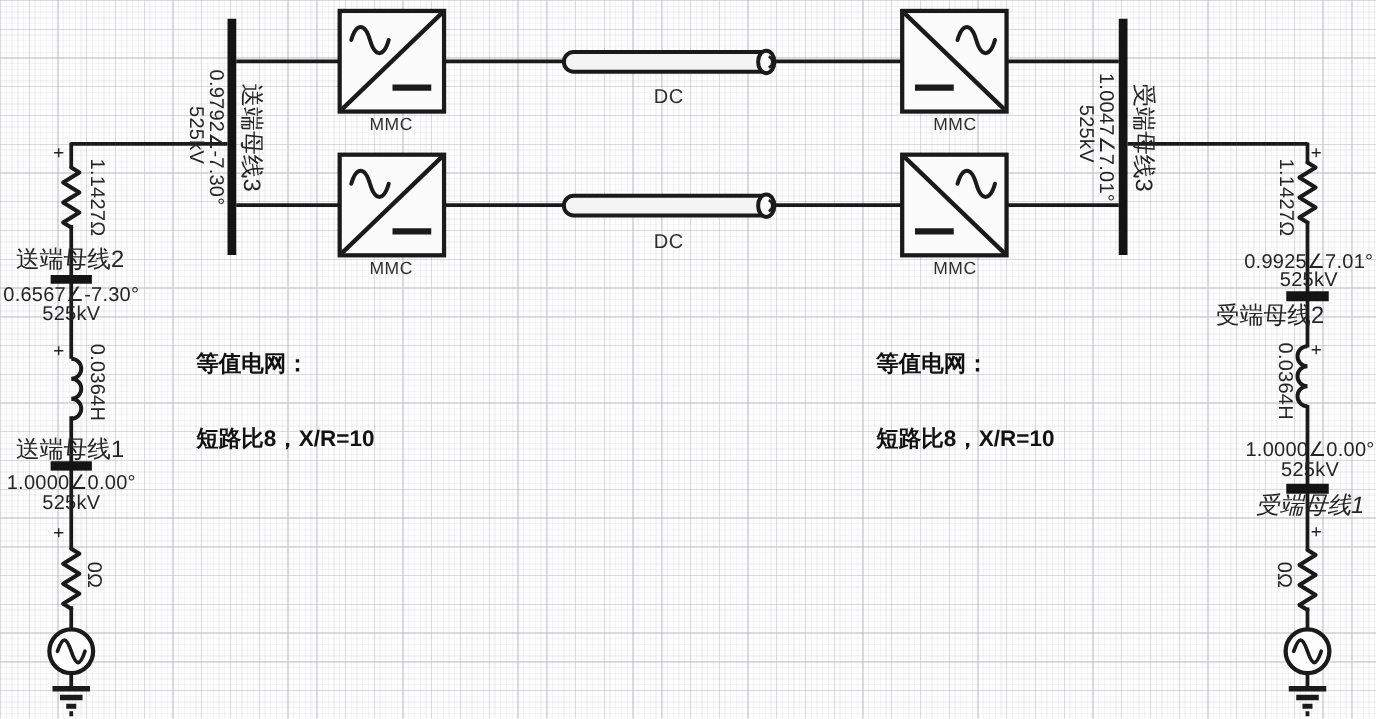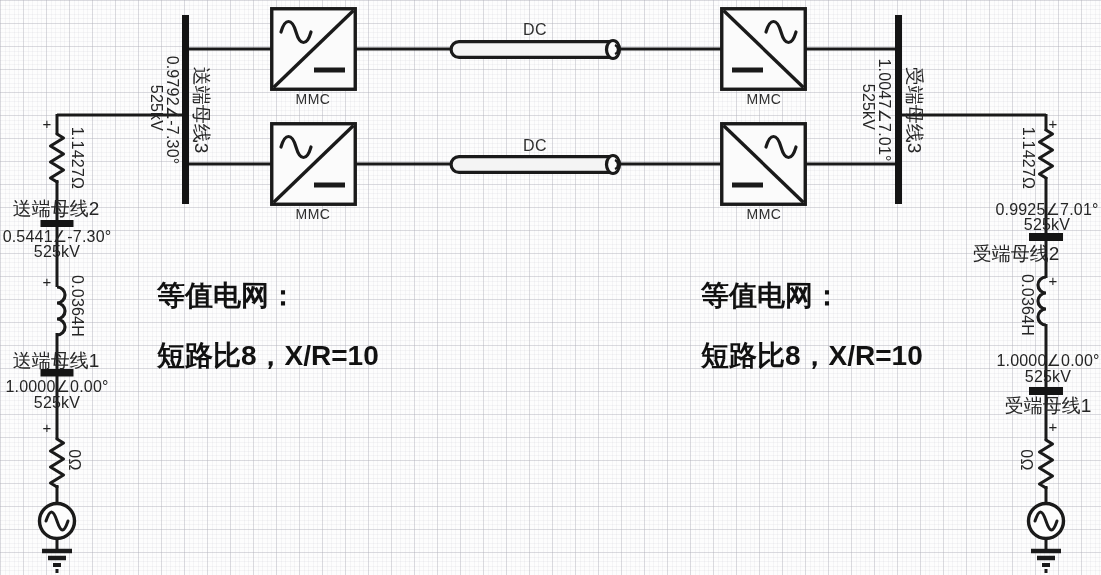--- a/index.html
+++ b/index.html
@@ -20,24 +20,24 @@
     transform:translate(-50%,-50%);
     font-family:"Liberation Sans", sans-serif;
     color:#252525;
   }
   .vlbl{transform:translate(-50%,-50%) rotate(90deg);}
   .plus{font-size:15px;font-weight:500;color:#222;}
   .name{font-size:19px;}
   .val{font-size:16px;letter-spacing:0.2px;}
   .comp{font-size:16px;letter-spacing:0.2px;}
   .mmc{font-size:14px;color:#2e2e2e;letter-spacing:0.5px;}
-  .dc{font-size:16px;color:#2e2e2e;letter-spacing:0.5px;}
+  .dc{font-size:16px;color:#2e2e2e;letter-spacing:0.5px;margin-top:48px;}
   .ann{
     position:absolute;white-space:nowrap;line-height:1;
-    font-weight:700;font-size:28px;color:#111;
+    font-weight:700;font-size:18px;color:#111;
     font-family:"Liberation Sans", sans-serif;
   }
 </style>
 </head>
 <body>
 
 <div class="canvas">
 
   <svg width="1101" height="575" viewBox="0 0 1101 575">
     <defs>
@@ -152,32 +152,32 @@
   <div class="vlbl name" style="left:914px;top:110px;">受端母线3</div>
 
   <div class="vlbl comp" style="left:77px;top:158px;">1.1427Ω</div>
   <div class="vlbl comp" style="left:77px;top:306px;">0.0364H</div>
   <div class="vlbl comp" style="left:74px;top:460px;">0Ω</div>
   <div class="vlbl comp" style="left:1028px;top:158px;">1.1427Ω</div>
   <div class="vlbl comp" style="left:1027px;top:305px;">0.0364H</div>
   <div class="vlbl comp" style="left:1026px;top:460px;">0Ω</div>
 
   <div class="lbl name" style="left:56px;top:208px;">送端母线2</div>
-  <div class="lbl val" style="left:57px;top:237px;">0.5441∠-7.30°</div>
+  <div class="lbl val" style="left:57px;top:237px;">0.6567∠-7.30°</div>
   <div class="lbl val" style="left:57px;top:252px;">525kV</div>
   <div class="lbl name" style="left:56px;top:360px;">送端母线1</div>
   <div class="lbl val" style="left:57px;top:387px;">1.0000∠0.00°</div>
   <div class="lbl val" style="left:57px;top:403px;">525kV</div>
 
   <div class="lbl val" style="left:1047px;top:210px;">0.9925∠7.01°</div>
   <div class="lbl val" style="left:1047px;top:225px;">525kV</div>
   <div class="lbl name" style="left:1016px;top:253px;">受端母线2</div>
   <div class="lbl val" style="left:1048px;top:361px;">1.0000∠0.00°</div>
   <div class="lbl val" style="left:1048px;top:377px;">525kV</div>
-  <div class="lbl name" style="left:1048px;top:405px;">受端母线1</div>
+  <div class="lbl name" style="left:1048px;top:405px;font-style:italic;">受端母线1</div>
 
   <div class="lbl mmc" style="left:313px;top:99px;">MMC</div>
   <div class="lbl mmc" style="left:313px;top:214px;">MMC</div>
   <div class="lbl mmc" style="left:764px;top:99px;">MMC</div>
   <div class="lbl mmc" style="left:764px;top:214px;">MMC</div>
   <div class="lbl dc" style="left:535px;top:30px;">DC</div>
   <div class="lbl dc" style="left:535px;top:146px;">DC</div>
 
   <div class="plus" style="left:47px;top:123px;">+</div>
   <div class="plus" style="left:47px;top:281px;">+</div>

